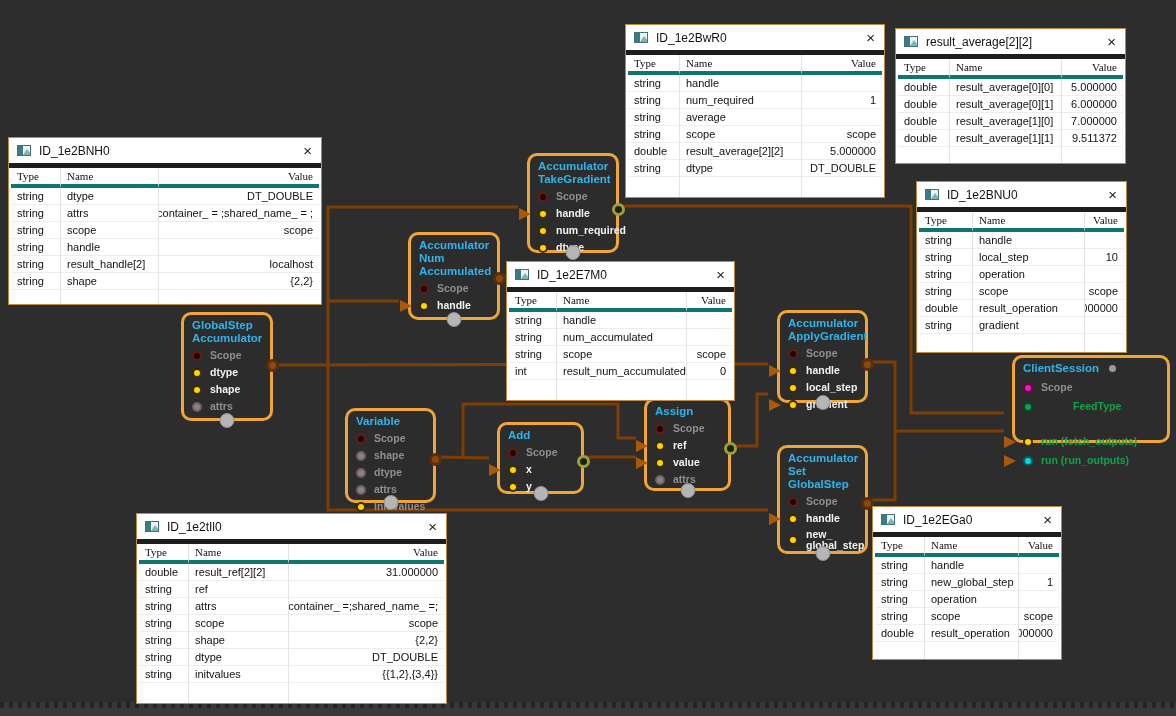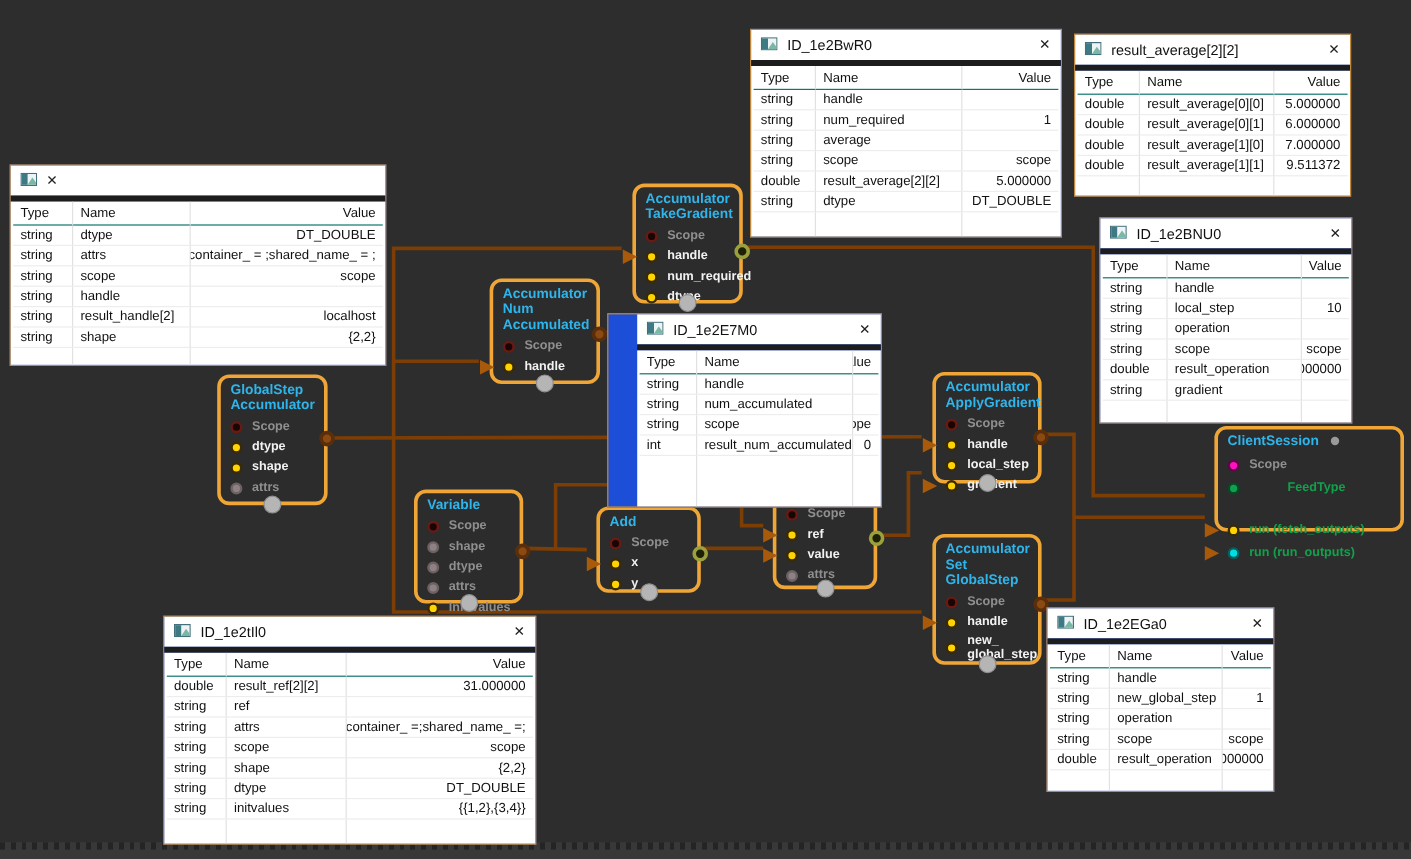--- a/index.html
+++ b/index.html
@@ -43,21 +43,21 @@
          padding:0 9px 0 8px;gap:8px;flex:none;}
   .panel-title{font-size:12px;color:#111;flex:1;white-space:nowrap;overflow:hidden;}
   .panel-close{font-size:15px;color:#222;line-height:15px;cursor:pointer;}
   .panel-strip{height:5px;background:#1d1d1d;flex:none;}
   .panel-table{flex:1;display:flex;flex-direction:column;overflow:hidden;background:#fff;padding:0 2px;}
   .trow{display:grid;flex:none;height:17px;font-size:11px;color:#111;}
   .trow.header{height:20px;}
   .trow.filler{flex:1;height:auto;}
   .tcell{padding:0 6px;display:flex;align-items:center;overflow:hidden;white-space:nowrap;
          border-bottom:1px solid #ededed;box-sizing:border-box;}
-  .header .tcell{border-bottom:1px solid #0f766e;}
+  .header .tcell{border-bottom:4px solid #0f766e;font-family:Liberation Serif, serif;}
   .filler .tcell{border-bottom:none;}
   .tcell.c0,.tcell.c1{border-right:1px solid #e2e2e2;}
   .tcell.value{justify-content:flex-end;}
   .win-icon{flex:none;}
 </style>
 </head>
 <body>
 
 <div id="canvas">
   <div id="ruler"></div>
@@ -289,20 +289,21 @@
       </div>
     </div>
   <div id="panels-layer">
       <div class="panel" style="left: 8px; top: 137px; width: 314px; height: 168px;">
         <div class="panel-titlebar">
           <span class="win-icon"><svg width="14" height="11" viewBox="0 0 14 11">
               <rect x="0.5" y="0.5" width="13" height="10" fill="#eef4f6" stroke="#44707e"></rect>
               <rect x="1" y="1" width="5" height="9" fill="#3d7a84"></rect>
               <path d="M6 10 L10 4 L13 8 L13 10 Z" fill="#79b8a4"></path>
             </svg></span>
+          <span class="panel-title">ID_1e2BNH0</span>
           <span class="panel-close">×</span>
         </div>
         <div class="panel-strip"></div>
         <div class="panel-table">
           <div class="trow header" style="grid-template-columns: 50px 98px 1fr;">
             <div class="tcell c0">Type</div>
             <div class="tcell c1">Name</div>
             <div class="tcell c2 value">Value</div>
           </div>
           <div class="trow" style="grid-template-columns: 50px 98px 1fr;">
@@ -487,21 +488,21 @@
             <div class="tcell c1">gradient</div>
             <div class="tcell c2 value"></div>
           </div>
           <div class="trow filler" style="grid-template-columns: 54px 112px 1fr;">
             <div class="tcell c0"></div>
             <div class="tcell c1"></div>
             <div class="tcell c2"></div>
           </div>
         </div>
       </div>
-      <div class="panel" style="left: 506px; top: 261px; width: 229px; height: 162px; padding-left: 24px;">
+      <div class="panel" style="left: 506px; top: 261px; width: 229px; height: 140px;">
         <div class="panel-titlebar">
           <span class="win-icon"><svg width="14" height="11" viewBox="0 0 14 11">
               <rect x="0.5" y="0.5" width="13" height="10" fill="#eef4f6" stroke="#44707e"></rect>
               <rect x="1" y="1" width="5" height="9" fill="#3d7a84"></rect>
               <path d="M6 10 L10 4 L13 8 L13 10 Z" fill="#79b8a4"></path>
             </svg></span>
           <span class="panel-title">ID_1e2E7M0</span>
           <span class="panel-close">×</span>
         </div>
         <div class="panel-strip"></div>

